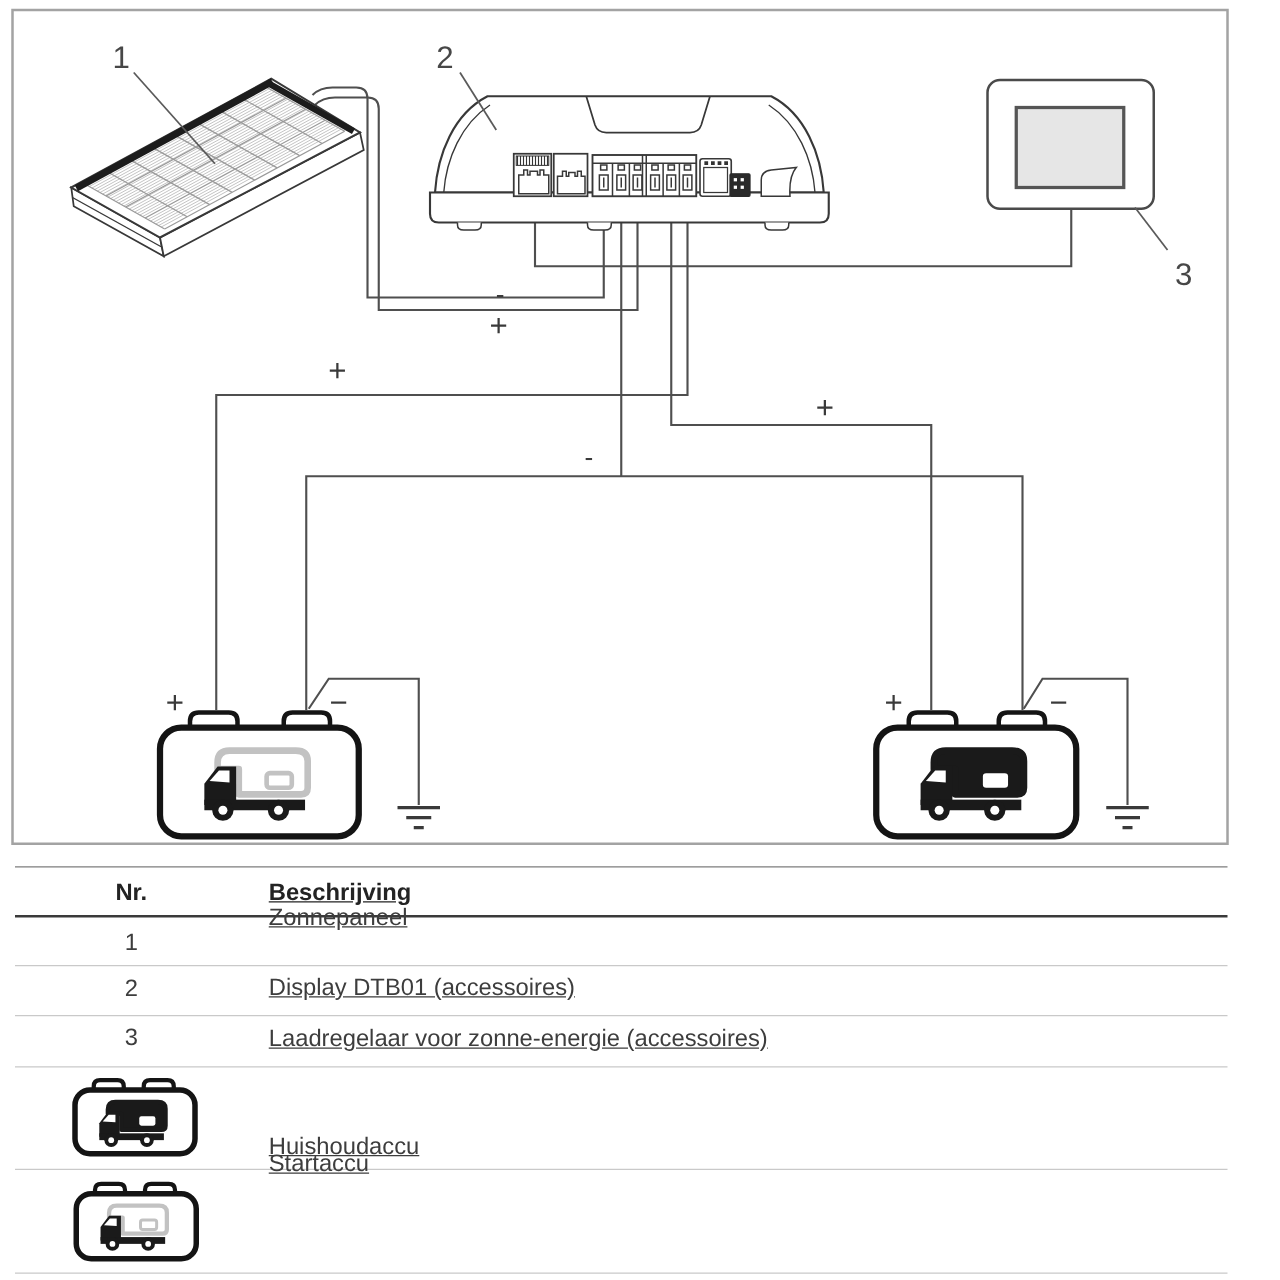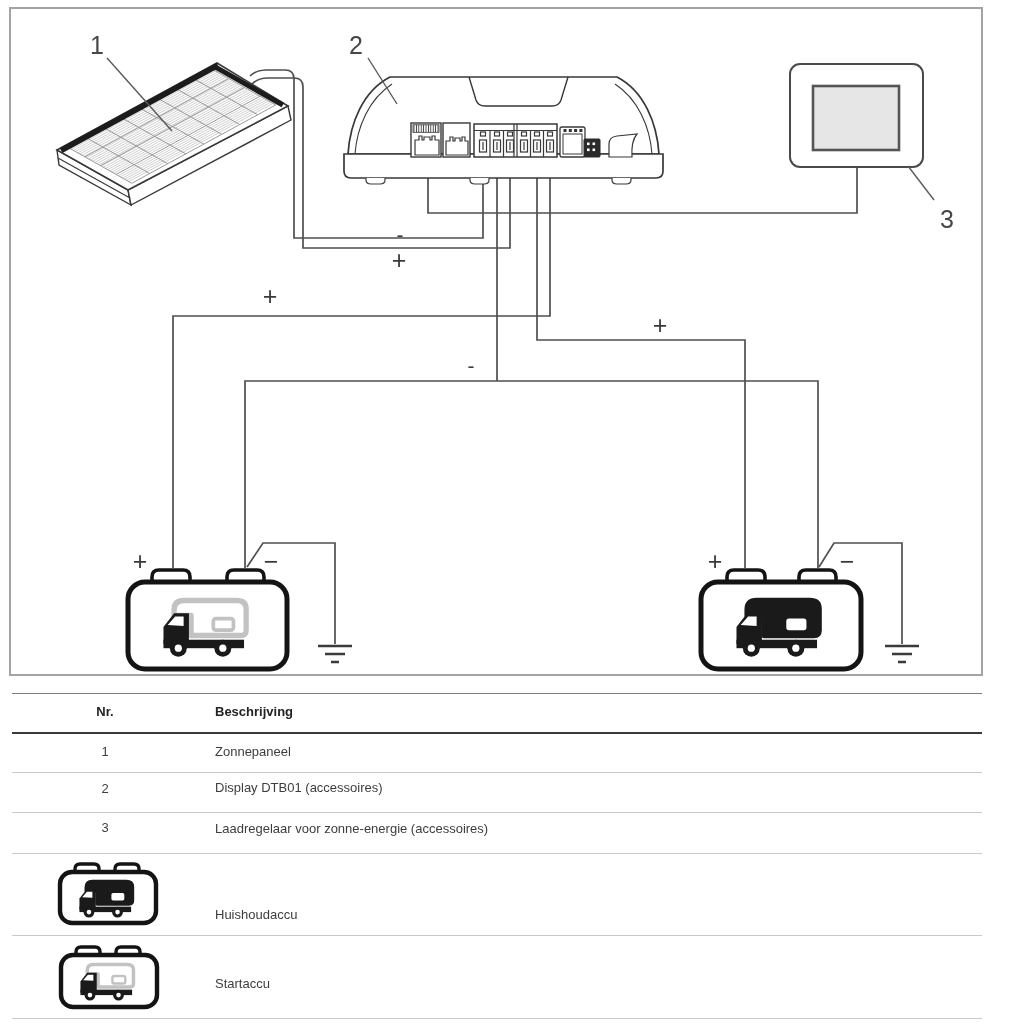--- a/index.html
+++ b/index.html
@@ -7,23 +7,23 @@
         font-family:"Liberation Sans",sans-serif;}
   svg{position:absolute;left:0;top:0;}
   svg text{font-family:"Liberation Sans",sans-serif;fill:#3b3b3b;}
   .callout{font-size:25px;fill:#474747;}
   .sign{font-size:25px;fill:#3a3a3a;}
   .sign-sm{font-size:21px;fill:#3a3a3a;}
   .tline{position:absolute;left:12px;width:970px;height:0;}
   .rule-top{border-top:1.5px solid #7d7d7d;}
   .rule-thick{border-top:2.5px solid #3a3a3a;}
   .rule-light{border-top:1.2px solid #c9c9c9;}
-  .tcell{position:absolute;font-size:13px;color:#3d3d3d;white-space:nowrap;}
+  .tcell{position:absolute;font-size:19px;color:#3d3d3d;white-space:nowrap;}
   .tnum{left:74px;width:62px;text-align:center;}
-  .tdesc{left:215px;}
+  .tdesc{left:215px;text-decoration:underline;}
   .thead{font-weight:bold;color:#232323;}
   .ticon{position:absolute;}
 </style>
 </head>
 <body>
 
 <div id="page">
 
   <svg width="1024" height="692" viewBox="0 0 1024 692">
     <defs>
@@ -210,37 +210,37 @@
     <div class="tline rule-light" style="top:772px"></div>
     <div class="tline rule-light" style="top:812px"></div>
     <div class="tline rule-light" style="top:853px"></div>
     <div class="tline rule-light" style="top:935px"></div>
     <div class="tline rule-light" style="top:1018px"></div>
 
     <div class="tcell tnum thead" style="top:704px">Nr.</div>
     <div class="tcell tdesc thead" style="top:704px">Beschrijving</div>
 
     <div class="tcell tnum" style="top:744px">1</div>
-    <div class="tcell tdesc" style="top:744px">Zonnepaneel</div>
+    <div class="tcell tdesc" style="top:724px">Zonnepaneel</div>
 
     <div class="tcell tnum" style="top:781px">2</div>
     <div class="tcell tdesc" style="top:821px">Laadregelaar voor zonne-energie (accessoires)</div>
 
     <div class="tcell tnum" style="top:820px">3</div>
     <div class="tcell tdesc" style="top:780px">Display DTB01 (accessoires)</div>
 
     <div class="tcell tdesc" style="top:907px">Huishoudaccu</div>
     <svg class="ticon" style="left:57px;top:860px" width="102" height="66" viewBox="0 0 102 66">
       <path d="M18,13 v-4 q0,-5 5,-5 h14 q5,0 5,5 v4" fill="#fff" stroke="#141414" stroke-width="3.4"></path>
       <path d="M58,13 v-4 q0,-5 5,-5 h14 q5,0 5,5 v4" fill="#fff" stroke="#141414" stroke-width="3.4"></path>
       <rect x="3" y="12" width="96" height="51" rx="12" fill="#fff" stroke="#141414" stroke-width="4.4"></rect>
       <use href="#camper-black" x="17" y="18" width="68" height="41"></use>
     </svg>
 
-    <div class="tcell tdesc" style="top:976px">Startaccu</div>
+    <div class="tcell tdesc" style="top:921px">Startaccu</div>
     <svg class="ticon" style="left:58px;top:942px" width="102" height="68" viewBox="0 0 102 68">
       <path d="M18,14 v-4 q0,-5 5,-5 h14 q5,0 5,5 v4" fill="#fff" stroke="#141414" stroke-width="3.4"></path>
       <path d="M58,14 v-4 q0,-5 5,-5 h14 q5,0 5,5 v4" fill="#fff" stroke="#141414" stroke-width="3.4"></path>
       <rect x="3" y="13" width="96" height="52" rx="12" fill="#fff" stroke="#141414" stroke-width="4.4"></rect>
       <use href="#camper-gray" x="17" y="19" width="68" height="41"></use>
     </svg>
   </div>
 </div>
 
 </body></html>

